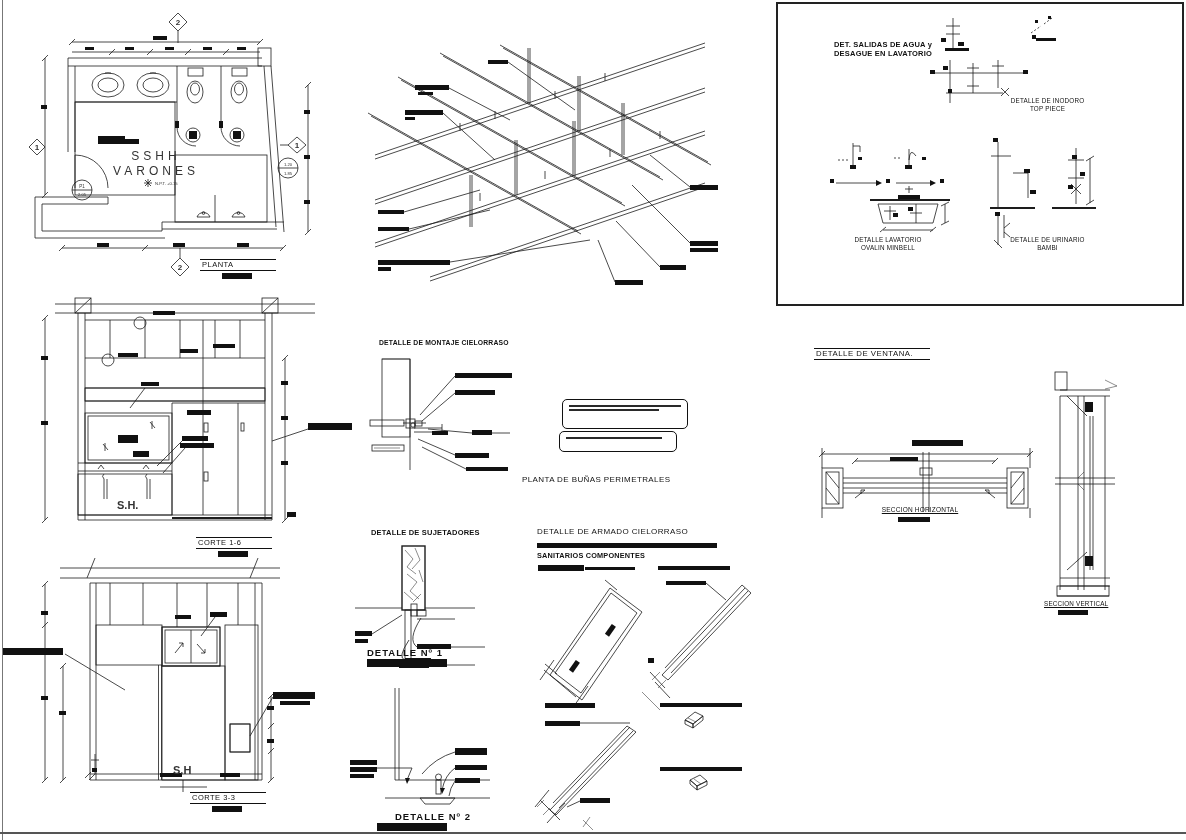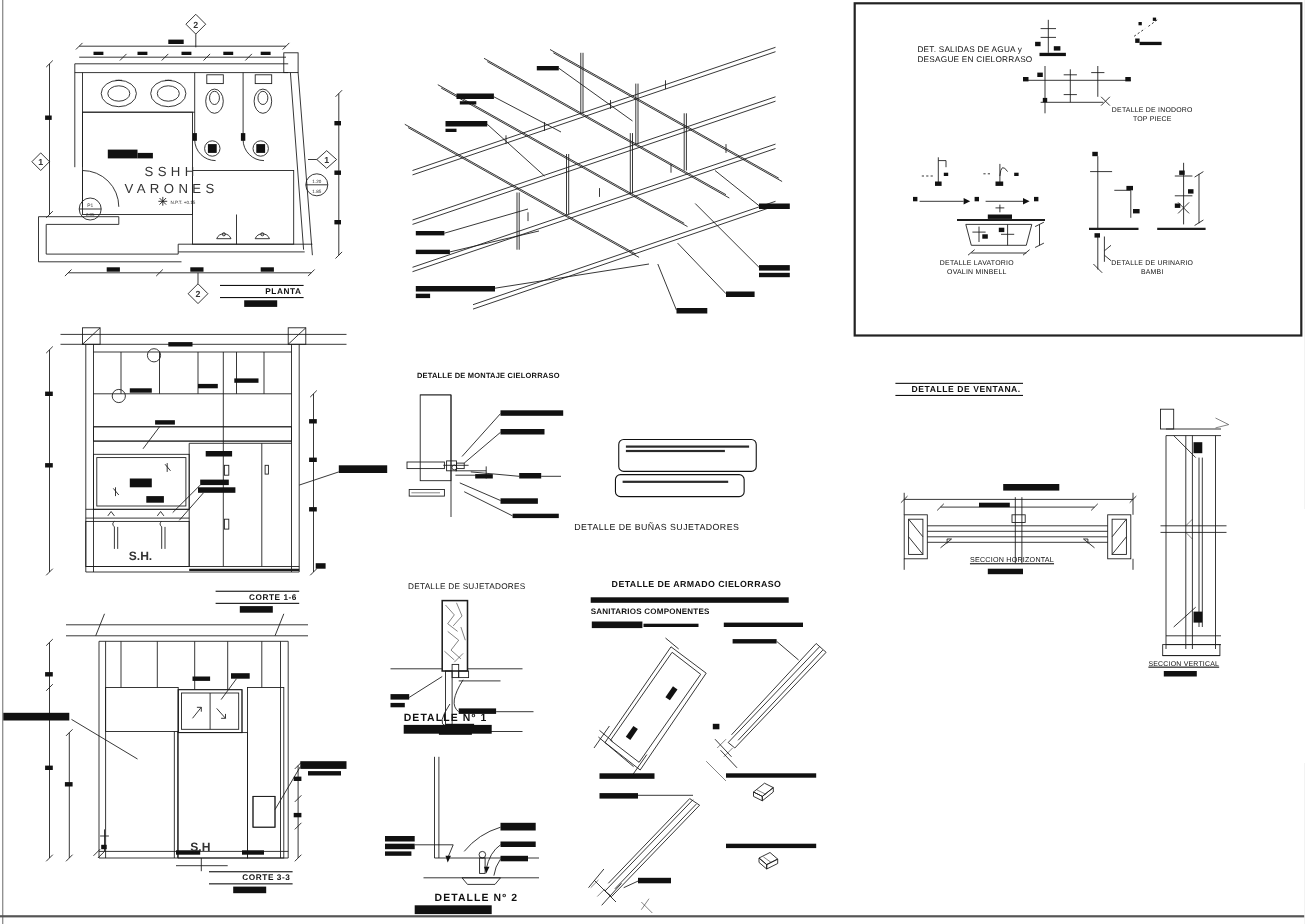--- a/index.html
+++ b/index.html
@@ -5,21 +5,21 @@
   html,body{margin:0;padding:0;background:#e8e8e8;}
   #sheet{position:relative;width:1186px;height:840px;background:#ffffff;overflow:hidden;
          font-family:"Liberation Sans",sans-serif;color:#111;}
   svg{position:absolute;overflow:visible;}
   svg line,svg path,svg rect,svg ellipse,svg circle,svg polyline,svg polygon{
       stroke:#1d1d1d;stroke-width:.8;fill:none;}
   svg .f{fill:#111;stroke:none;}
   svg .thk{stroke-width:2;}
   svg .thn{stroke-width:.5;}
   svg text{stroke:none;fill:#333;font-family:"Liberation Sans",sans-serif;}
-  .cap{position:absolute;font-weight:bold;font-size:7.5px;text-align:right;
+  .cap{position:absolute;font-weight:normal;font-size:7.5px;text-align:left;
        border-top:1px solid #111;border-bottom:1px solid #111;padding:1px 2px;
        letter-spacing:.5px;line-height:1;}
   .bar{position:absolute;background:#111;}
   .lbl{position:absolute;line-height:1.25;letter-spacing:.2px;}
   .note{position:absolute;border:1px solid #111;border-radius:5px;padding:3px 6px;}
   .tln{height:2px;background:#2a2a2a;margin:2px 0;}
   .frameL{position:absolute;left:2px;top:0;width:1px;height:840px;background:#777;}
   .frameB{position:absolute;left:0;top:832px;width:1186px;height:2px;background:#555;}
   .box{position:absolute;border:2px solid #222;}
 </style>
@@ -277,23 +277,23 @@
         <rect class="f" x="330" y="233" width="28" height="4"></rect>
     <line x1="330" y1="228" x2="272" y2="170"></line>
     <rect class="f" x="300" y="250" width="26" height="5"></rect>
     <line x1="300" y1="252" x2="256" y2="206"></line>
     <rect class="f" x="255" y="265" width="28" height="5"></rect>
     <line x1="255" y1="267" x2="238" y2="225"></line>
   </g>
 </svg>
 
 <div class="box" style="left:776px;top:2px;width:404px;height:300px"></div>
-<div class="lbl" style="left:834px;top:40px;width:150px;font-weight:normal;font-size:7.5px">
+<div class="lbl" style="left:834px;top:40px;width:150px;font-weight:bold;font-size:7.5px">
   <div>DET. SALIDAS DE AGUA y</div>
-  <div>DESAGUE EN CIELORRASO</div>
+  <div>DESAGUE EN LAVATORIO</div>
 </div>
 <svg style="left:798px;top:8px" width="382" height="255">
   <g>
     <line x1="155" y1="10" x2="155" y2="40"></line>
     <line x1="148" y1="18" x2="162" y2="18"></line>
         <line x1="148" y1="26" x2="162" y2="26"></line>
     <rect class="f" x="143" y="30" width="5" height="4"></rect>
     <rect class="f" x="147" y="40" width="24" height="3"></rect>
     <rect class="f" x="160" y="34" width="6" height="4"></rect>
     <rect class="f" x="237" y="12" width="3" height="3"></rect>
@@ -594,23 +594,23 @@
   </g>
 </svg>
 
 <div class="note" style="left:562px;top:399px;width:112px;height:22px">
   <div class="tln"></div>
       <div class="tln" style="width:80%"></div>
 </div>
 <div class="note" style="left:559px;top:431px;width:104px;height:13px">
   <div class="tln" style="width:92%"></div>
 </div>
-<div class="lbl" style="left:522px;top:475px;width:170px;font-size:8px;letter-spacing:.4px">DETALLE DE BUÑAS SUJETADORES</div>
-
-<div class="lbl" style="left:371px;top:528px;width:135px;font-size:7.5px;font-weight:normal">DETALLE DE SUJETADORES</div>
+<div class="lbl" style="left:522px;top:475px;width:170px;font-size:8px;letter-spacing:.4px">PLANTA DE BUÑAS PERIMETRALES</div>
+
+<div class="lbl" style="left:371px;top:528px;width:135px;font-size:7.5px;font-weight:bold">DETALLE DE SUJETADORES</div>
 <svg style="left:355px;top:540px" width="150" height="135">
   <g>
     <rect x="47" y="6" width="23" height="64" style="stroke-width:1.4"></rect>
     <path d="M50 10 l8 9 l-6 8 l9 7 M60 8 l5 12 l-8 9 M52 34 l10 8 l-7 9 l9 8 M64 30 l4 12 M49 52 l9 8 M58 62 l8 -8" class="thn"></path>
     <rect x="50" y="70" width="6" height="52" fill="url(#hat)"></rect>
   </g>
   <g>
     <line x1="0" y1="68" x2="47" y2="68"></line>
     <line x1="70" y1="68" x2="120" y2="68"></line>
     <rect x="56" y="64" width="6" height="12"></rect>
@@ -626,21 +626,21 @@
     <path d="M62 107 Q52 100 66 78"></path>
     <rect class="f" x="50" y="118" width="26" height="4"></rect>
         <line x1="76" y1="125" x2="120" y2="125"></line>
     <rect class="f" x="44" y="125" width="30" height="3"></rect>
     <path d="M50 120 Q42 118 54 100"></path>
   </g>
 </svg>
 <div class="lbl" style="left:367px;top:647px;width:95px;font-size:9.5px;font-weight:bold;letter-spacing:1px">DETALLE  Nº 1</div>
 <div class="bar" style="left:367px;top:659px;width:80px;height:8px"></div>
 
-<div class="lbl" style="left:556px;top:527px;width:180px;font-size:8px;font-weight:bold;letter-spacing:.4px">DETALLE DE ARMADO CIELORRASO</div>
+<div class="lbl" style="left:537px;top:527px;width:180px;font-size:8px;font-weight:normal;letter-spacing:.4px">DETALLE DE ARMADO CIELORRASO</div>
 <div class="bar" style="left:537px;top:543px;width:180px;height:5px"></div>
 <div class="lbl" style="left:537px;top:551px;width:140px;font-size:7.3px;font-weight:bold">SANITARIOS COMPONENTES</div>
 <div class="bar" style="left:538px;top:565px;width:46px;height:6px"></div>
 <div class="bar" style="left:585px;top:567px;width:50px;height:3px"></div>
 <svg style="left:530px;top:560px" width="260" height="150">
   <g>
     <polygon points="20,115 80,28 112,52 52,140"></polygon>
     <polygon points="25,113 81,33 107,53 51,133"></polygon>
     <rect class="f" x="38" y="104" width="12" height="5" transform="rotate(-55 44 106)"></rect>
     <rect class="f" x="74" y="68" width="12" height="5" transform="rotate(-55 80 70)"></rect>

